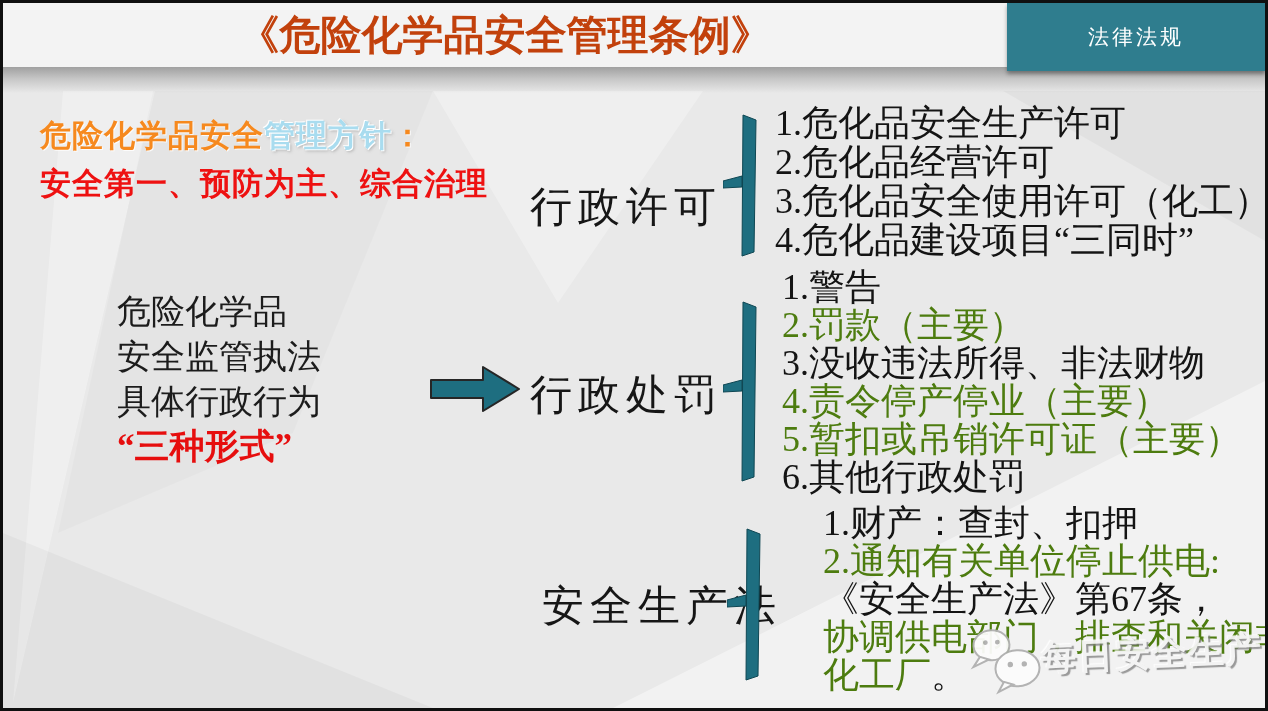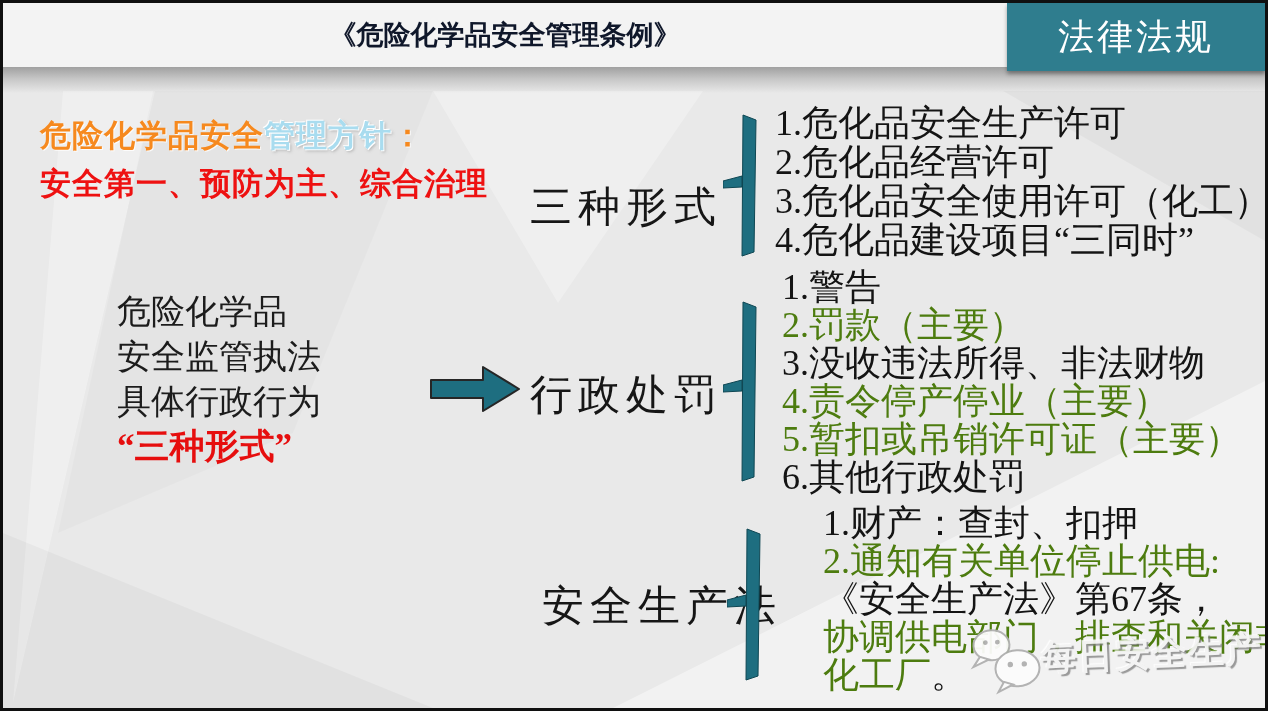--- a/index.html
+++ b/index.html
@@ -8,27 +8,27 @@
     background:#e9e9e9;border:3px solid #101010;box-sizing:border-box;
     overflow:hidden;font-family:"Liberation Sans",sans-serif;
   }
   .bg-facets{position:absolute;left:0;top:0;z-index:0;}
 
   
   .titlebar{
     position:absolute;left:0;top:0;width:1004px;height:64px;background:#f3f3f3;
     display:flex;align-items:center;justify-content:center;z-index:3;
   }
-  .page-title{font-size:27px;font-weight:900;color:#0f172a;white-space:nowrap;}
+  .page-title{font-size:41px;font-weight:900;color:#c2410c;white-space:nowrap;}
   .badge{
     position:absolute;left:1004px;top:0;width:258px;height:68px;background:#2f7d8e;
     display:flex;align-items:center;justify-content:center;z-index:4;
     box-shadow:0 3px 4px rgba(0,0,0,.35);
   }
-  .badge span{color:#ffffff;font-size:36px;letter-spacing:3px;}
+  .badge span{color:#ffffff;font-size:21px;letter-spacing:3px;}
   .bar-shadow{
     position:absolute;left:0;top:64px;width:1262px;height:26px;z-index:1;
     background:linear-gradient(180deg,#a0a0a0 0%,#c6c6c6 45%,rgba(233,233,233,0) 100%);
   }
 
   
   .policy{position:absolute;left:37px;top:112px;z-index:2;white-space:nowrap;}
   .policy-line1{font-size:31px;font-weight:800;letter-spacing:1px;margin-bottom:6px;}
   .seg-orange{color:#f6891e;text-shadow:1px 1px 0 rgba(255,255,255,.8);}
   .seg-blue{color:#a9dcef;text-shadow:-1px -1px 0 #fff,1px 1px 0 #fff,2px 2px 3px rgba(140,140,140,.55);}
@@ -119,21 +119,21 @@
     <div>危险化学品</div>
     <div>安全监管执法</div>
     <div>具体行政行为</div>
     <div class="subject-highlight">“三种形式”</div>
   </div>
 
   <svg class="arrow" width="94" height="52" viewBox="0 0 94 52">
     <polygon points="2,17 54,17 54,4 90,26 54,48 54,35 2,35" fill="#1e6e80" stroke="#262626" stroke-width="2" stroke-linejoin="round"></polygon>
   </svg>
 
-  <div class="branch-label" id="label-1">三种形式</div>
+  <div class="branch-label" id="label-1">行政许可</div>
   <div class="branch-label" id="label-2">行政处罚</div>
   <div class="branch-label" id="label-3">安全生产法</div>
 
   <svg class="bracket" id="bracket-1" width="36" height="146" viewBox="0 0 36 146">
     <path d="M20 3 L33 8 L31 140 L19 144 Z M0 69 L19 64 L19 75 L0 76 Z" fill="#1e6e80" stroke="#0f4753" stroke-width="1"></path>
   </svg>
   <svg class="bracket" id="bracket-2" width="36" height="184" viewBox="0 0 36 184">
     <path d="M20 3 L33 8 L31 178 L19 182 Z M0 86 L19 81 L19 92 L0 93 Z" fill="#1e6e80" stroke="#0f4753" stroke-width="1"></path>
   </svg>
   <svg class="bracket" id="bracket-3" width="36" height="156" viewBox="0 0 36 156">

